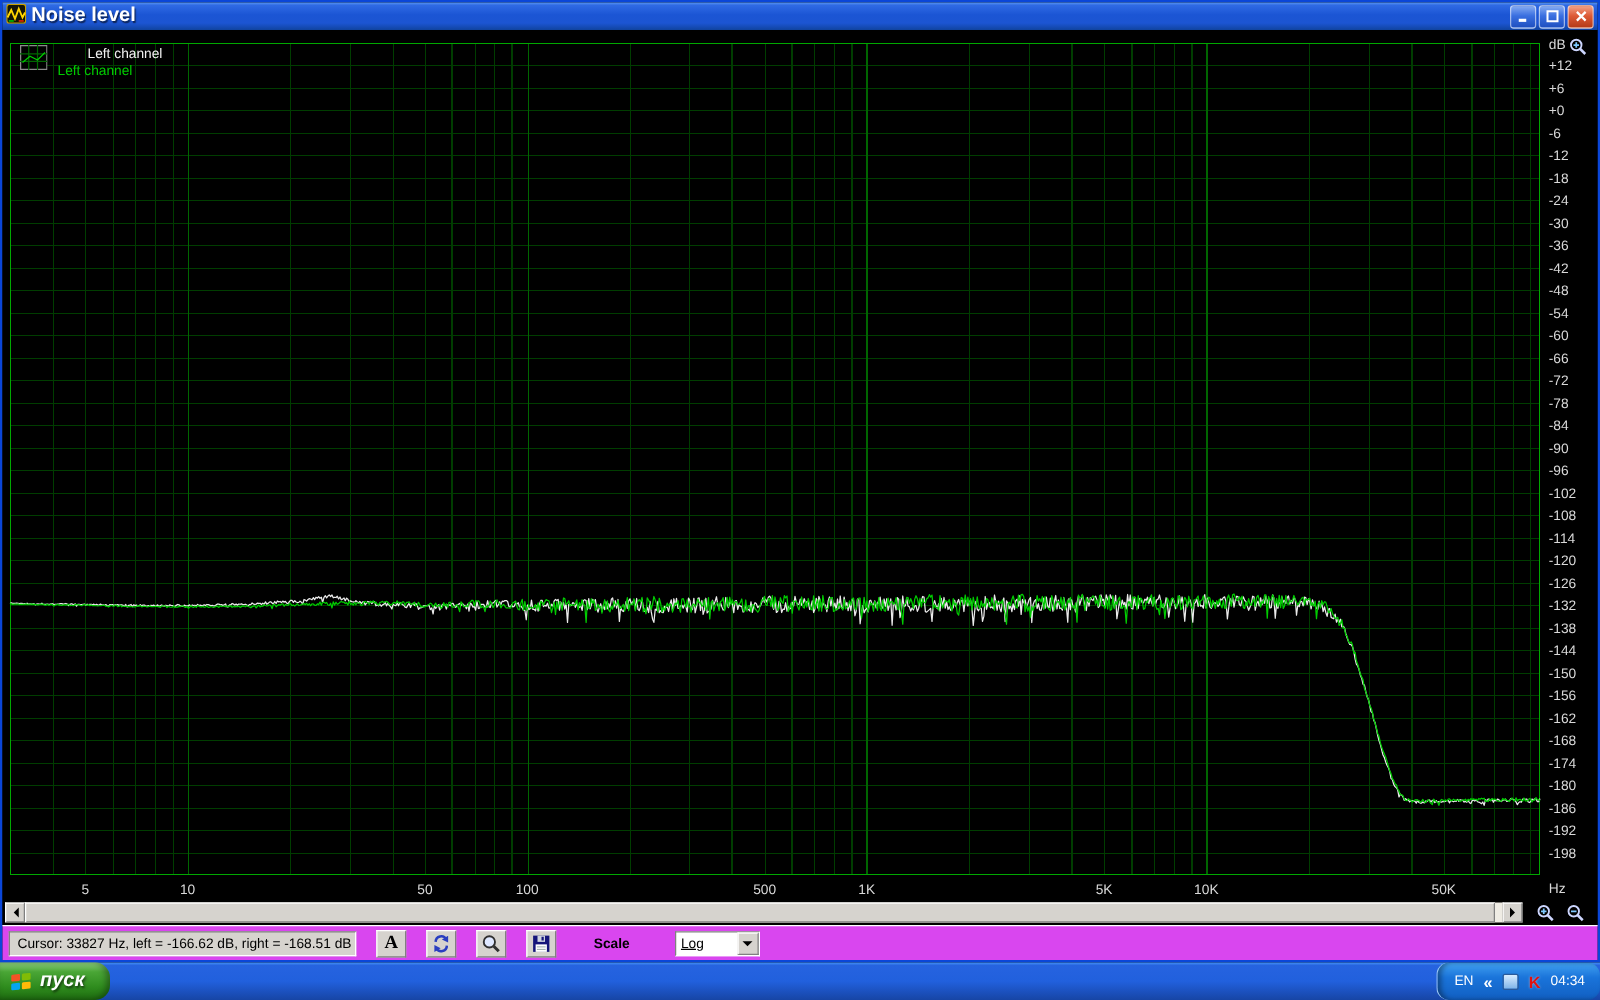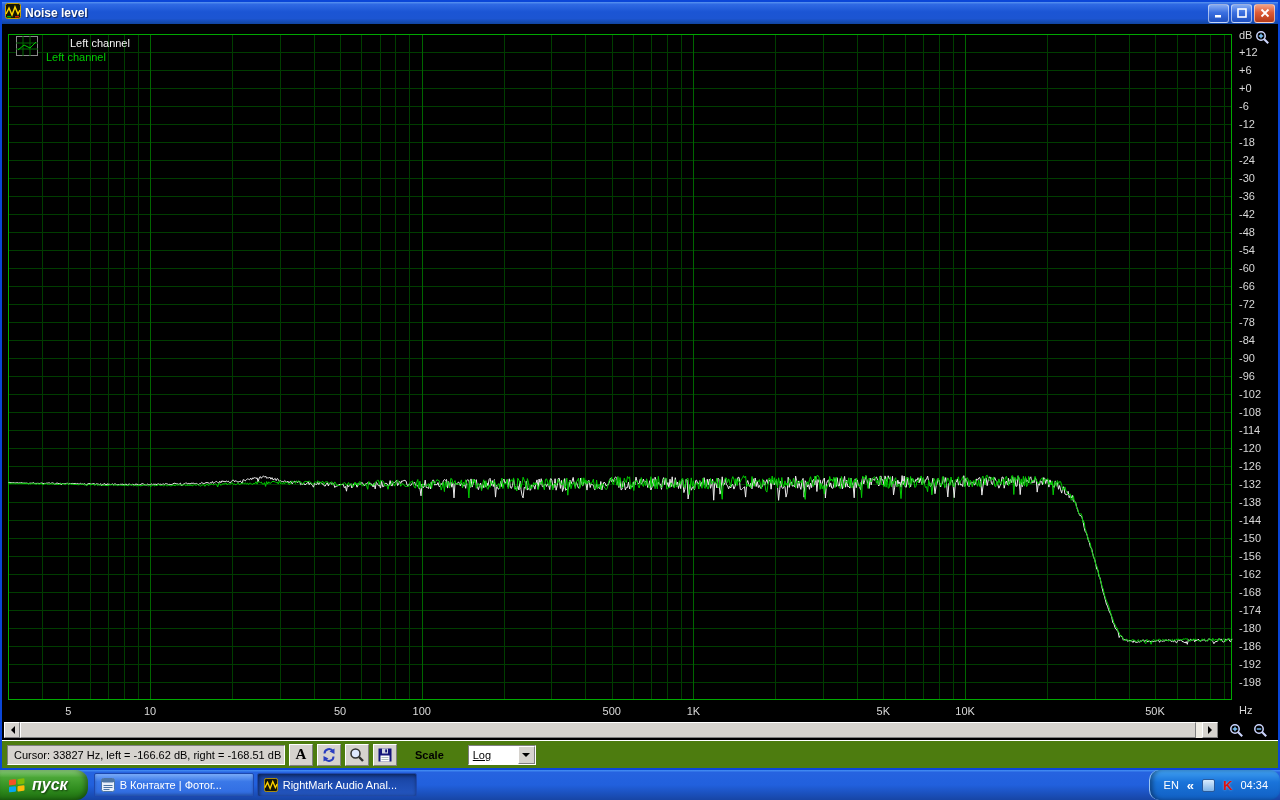--- a/index.html
+++ b/index.html
@@ -4,21 +4,21 @@
 <style>
   * { margin:0; padding:0; box-sizing:border-box; }
   body { font-family:"Liberation Sans", sans-serif; background:#000; }
   .screen { position:relative; width:1280px; height:800px; overflow:hidden; background:#000; }
 
   
   .window { position:absolute; left:0; top:0; width:1280px; height:770px;
     border:2px solid #0a46d8; display:flex; flex-direction:column; background:#000; }
   .titlebar { height:22px; flex:0 0 22px; display:flex; align-items:center; gap:4px; padding:0 3px;
     background:linear-gradient(180deg,#5a96f0 0%,#2f6ae4 10%,#1b55d4 45%,#1c55d2 75%,#10449f 100%); }
-  .title-text { color:#fff; font-size:12px; font-weight:bold; text-shadow:1px 1px 1px rgba(0,0,0,.6); }
+  .title-text { color:#fff; font-size:16px; font-weight:bold; text-shadow:1px 1px 1px rgba(0,0,0,.6); }
   .win-controls { margin-left:auto; display:flex; gap:2px; }
   .tbtn { width:21px; height:19px; border-radius:3px; border:1px solid rgba(255,255,255,.55);
     background:linear-gradient(180deg,#85abf2 0%,#3a6fe0 45%,#1e4fc0 100%);
     display:flex; align-items:center; justify-content:center; }
   .tbtn.close { background:linear-gradient(180deg,#f2a084 0%,#dd5a36 45%,#b43a18 100%); }
 
   
   .client { position:relative; flex:1 1 auto; background:#000; overflow:hidden; }
   #chart-svg { position:absolute; left:0; top:0; }
   #chart-svg text { fill:#d9d9d9; font-family:"Liberation Sans", sans-serif; font-size:11px; }
@@ -36,22 +36,22 @@
     border-color:#fff #808080 #808080 #fff; display:flex; align-items:center; justify-content:center; }
   .tri-left { width:0; height:0; border:4px solid transparent; border-right-color:#000; margin-right:3px; }
   .tri-right { width:0; height:0; border:4px solid transparent; border-left-color:#000; margin-left:3px; }
   .sb-track { flex:1; background:#efece4; position:relative; }
   .sb-thumb { position:absolute; left:0; top:0; bottom:0; right:6px; background:#d6d3ce;
     border:1px solid; border-color:#fff #808080 #808080 #fff; }
   .zoom-group { position:absolute; right:8px; top:698px; display:flex; gap:4px; }
   .zoombtn { width:20px; height:16px; display:flex; align-items:center; justify-content:center; background:#000; }
 
   
-  .statusbar { flex:0 0 28px; background:#4d7c0f; border-top:1px solid #fff;
-    display:flex; align-items:center; gap:4px; padding:0 5px; }
+  .statusbar { flex:0 0 28px; background:#d946ef; border-top:1px solid #fff;
+    display:flex; align-items:center; gap:16px; padding:0 5px; }
   .cursor-field { width:278px; height:20px; border:1px solid; border-color:#808080 #fff #fff #808080;
     font-size:11px; color:#000; padding:3px 6px; white-space:nowrap; overflow:hidden; background:#d6d3ce; }
   .sbtn { width:24px; height:22px; background:#d6d3ce; border:1px solid; border-color:#fff #808080 #808080 #fff;
     display:flex; align-items:center; justify-content:center; }
   .font-a { font-family:"Liberation Serif", serif; font-weight:bold; font-size:15px; color:#000; }
   .scale-label { font-size:11px; color:#000; margin-left:14px; margin-right:20px;font-weight:bold; }
   .combo { width:68px; height:20px; background:#fff; border:1px solid; border-color:#808080 #fff #fff #808080;
     display:flex; align-items:center; }
   .combo-value { flex:1; font-size:11px; padding-left:4px; color:#000;text-decoration:underline; }
   .combo-btn { width:17px; height:18px; background:#d6d3ce; border:1px solid; border-color:#fff #808080 #808080 #fff;
@@ -350,37 +350,20 @@
         <g transform="skewY(-6)">
           <rect x="1" y="3" width="7" height="5.5" rx="1" fill="#f35325"></rect>
           <rect x="9.5" y="3" width="7" height="5.5" rx="1" fill="#81bc06"></rect>
           <rect x="1" y="10" width="7" height="5.5" rx="1" fill="#05a6f0"></rect>
           <rect x="9.5" y="10" width="7" height="5.5" rx="1" fill="#ffba08"></rect>
         </g>
       </svg>
       <span>пуск</span>
     </div>
 
-    <div class="tasks">
-      <div class="task">
-        <svg width="14" height="14" viewBox="0 0 14 14">
-          <rect x="0.5" y="0.5" width="13" height="13" rx="2" fill="#e8f0fa" stroke="#4c75a3"></rect>
-          <rect x="0.5" y="0.5" width="13" height="4" rx="2" fill="#4c75a3"></rect>
-          <path d="M2.5 7.5 H11.5 M2.5 9.5 H11.5 M2.5 11.5 H8.5" stroke="#4c75a3" stroke-width="1"></path>
-        </svg>
-        <span class="task-label">В Контакте | Фотог...</span>
-      </div>
-      <div class="task active">
-        <svg width="14" height="14" viewBox="0 0 16 16">
-          <rect x="0.5" y="0.5" width="15" height="15" rx="2" fill="#151505" stroke="#c8a000"></rect>
-          <polyline points="1,11 4,5 7,12 10,4 13,11 15,7" stroke="#ffd400" stroke-width="1.5" fill="none"></polyline>
-        </svg>
-        <span class="task-label">RightMark Audio Anal...</span>
-      </div>
-    </div>
 
     <div class="tray">
       <span>EN</span>
       <span class="tray-chevron"></span>
       <span class="tray-ico-net"></span>
       <span class="tray-k"></span>
       <span>04:34</span>
     </div>
   </div>
 

